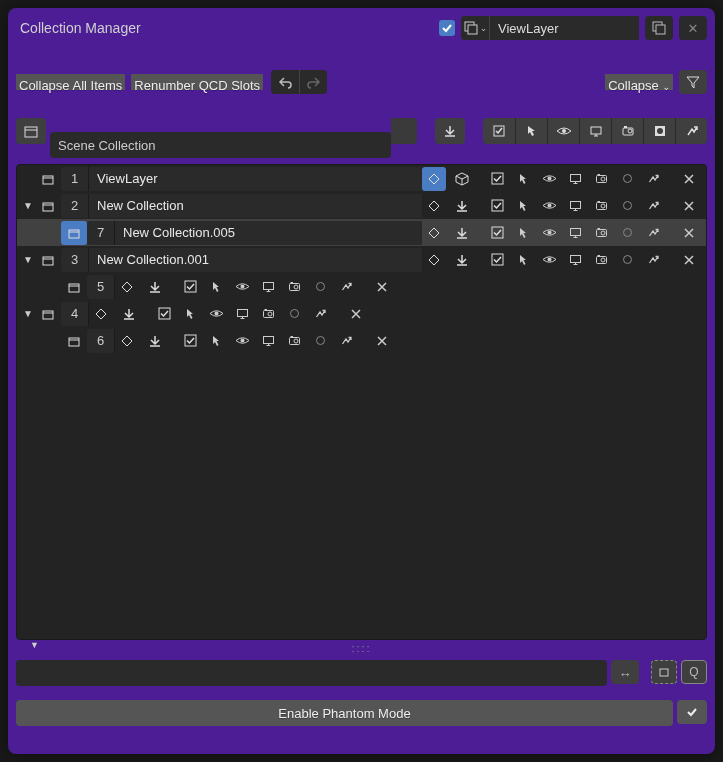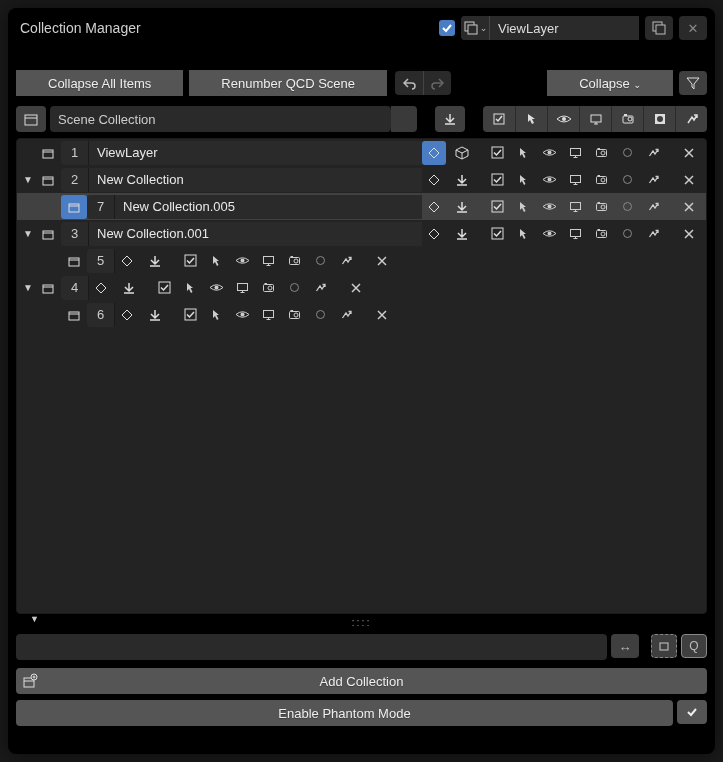--- a/index.html
+++ b/index.html
@@ -1,28 +1,28 @@
 <!DOCTYPE html>
 <html><head>
 <meta charset="utf-8">
 <style>
 * { box-sizing: border-box; margin: 0; padding: 0; font-family: -apple-system, BlinkMacSystemFont, "Segoe UI", sans-serif; }
 body { background: #1a1a1a; width: 723px; height: 762px; overflow: hidden; color: #ccc; font-size: 13px; }
-.panel { background: #000000; border-radius: 8px; margin: 8px; padding: 8px; height: 746px; position: relative; box-shadow: 0 2px 20px rgba(0,0,0,0.5); }
+.panel { background: #4c1d95; border-radius: 8px; margin: 8px; padding: 8px; height: 746px; position: relative; box-shadow: 0 2px 20px rgba(0,0,0,0.5); }
 .title-bar { display: flex; align-items: center; margin-bottom: 30px; gap: 6px; }
 .title { color: #d0d0d0; font-size: 14px; margin-right: auto; padding-left: 4px; }
 .checkbox-blue { width: 16px; height: 16px; background: #4a7dc4; border-radius: 3px; display: flex; align-items: center; justify-content: center; }
 .layerdropdown { display: flex; align-items: center; background: #2a2a2a; border-radius: 4px; height: 24px; }
 .icnbtn { width: 28px; height: 24px; display: flex; align-items: center; justify-content: center; background: #2a2a2a; border-radius: 4px; cursor: pointer; color: #bbb; }
 .viewlayer-field { background: #2a2a2a; color: #ddd; width: 150px; height: 24px; padding: 0 8px; display: flex; align-items: center; border-left: 1px solid #444; }
 .toolbar-row { display: flex; align-items: center; gap: 6px; margin-bottom: 10px; }
-.btn { background: #555; color: #eee; border: none; border-radius: 0; padding: 4px 32px; height: 26px; cursor: pointer; font-size: 13px; text-shadow: 0 1px 1px rgba(0,0,0,0.3); }
+.btn { background: #555; color: #eee; border: none; border-radius: 0; padding: 4px 3px; height: 16px; cursor: pointer; font-size: 13px; text-shadow: 0 1px 1px rgba(0,0,0,0.3); }
 .spacer { flex: 1; }
 .header-row { display: flex; align-items: center; gap: 4px; margin-bottom: 6px; }
-.scene-field { flex: 1; background: #2a2a2a; height: 26px; border-radius: 4px; display: flex; align-items: center; padding: 0 8px; color: #ccc; }
+.scene-field { flex: 1; background: #2a2a2a; height: 26px; border-radius: 4px; display: flex; align-items: center; padding: 0 8px; color: #ccc; margin-top: 28px; }
 .scene-suffix { width: 26px; height: 26px; background: #3a3a3a; border-radius: 0 4px 4px 0; margin-left: -4px; }
 .toggle-strip { display: flex; gap: 0; }
 .toggle-strip .tg { width: 32px; height: 26px; background: #3f3f3f; display: flex; align-items: center; justify-content: center; cursor: pointer; color: #ddd; }
 .toggle-strip .tg:first-child { border-radius: 4px 0 0 4px; }
 .toggle-strip .tg:last-child { border-radius: 0 4px 4px 0; }
 .toggle-strip .tg + .tg { border-left: 1px solid #2a2a2a; }
 .list-area { background: #232323; border-radius: 4px; height: 476px; border: 1px solid #1a1a1a; overflow: hidden; }
 .row { display: flex; align-items: center; height: 27px; padding-left: 4px; }
 .row.selected { background: #414141; }
 .tw { width: 14px; text-align: center; cursor: pointer; color: #ccc; font-size: 10px; }
@@ -72,21 +72,21 @@
       <svg width="14" height="14" viewBox="0 0 14 14">
           <rect x="1" y="1" width="9" height="9" stroke="#bbb" fill="none"></rect>
           <rect x="4" y="4" width="9" height="9" stroke="#bbb" fill="#2a2a2a"></rect>
         </svg>
     </div>
     <div class="icnbtn" style="color:#888;">✕</div>
   </div>
 
   <div class="toolbar-row">
     <button class="btn">Collapse All Items</button>
-    <button class="btn">Renumber QCD Scene</button>
+    <button class="btn">Renumber QCD Slots</button>
     <div style="display:flex;margin-left:2px;">
       <div class="icnbtn" style="border-radius:4px 0 0 4px;">
         <svg width="14" height="14" viewBox="0 0 14 14">
             <path d="M6 3 L2 7 L6 11 M2 7 H10 A3 3 0 0 1 10 13" stroke="#bbb" fill="none" stroke-width="1.5"></path>
           </svg>
       </div>
       <div class="icnbtn" style="border-radius:0 4px 4px 0;border-left:1px solid #444;color:#666;">
         <svg width="14" height="14" viewBox="0 0 14 14">
             <path d="M8 3 L12 7 L8 11 M12 7 H4 A3 3 0 0 0 4 13" stroke="#666" fill="none" stroke-width="1.5"></path>
           </svg>
@@ -668,31 +668,20 @@
     <div style="width:4px;"></div>
     <div class="icnbtn" style="background:#3f3f3f;border:1px dashed #888;width:26px;">
       <svg width="12" height="12" viewBox="0 0 12 12">
           <rect x="2" y="3" width="8" height="7" stroke="#ccc" fill="none"></rect>
         </svg>
     </div>
     <div class="icnbtn" style="background:#3f3f3f;width:26px;border:1px solid #888;font-size:12px;">Q</div>
   </div>
 
   <div class="bottom-row">
-    <div class="bigbtn">
-      <span class="picn">
-        <svg width="16" height="16" viewBox="0 0 16 16">
-            <rect x="2" y="5" width="10" height="9" stroke="#ddd" fill="none"></rect>
-            <path d="M2 8 H12" stroke="#ddd"></path>
-            <circle cx="12" cy="4" r="3" fill="#555" stroke="#ddd"></circle>
-            <path d="M12 2.5 V5.5 M10.5 4 H13.5" stroke="#ddd"></path>
-          </svg>
-      </span>
-      <span>Add Collection</span>
-    </div>
   </div>
 
   <div class="phantom-row">
     <div class="bigbtn">
       <span>Enable Phantom Mode</span>
     </div>
     <div class="icnbtn" style="background:#555;width:30px;">
       <svg width="14" height="14" viewBox="0 0 14 14">
           <path d="M3 7 L6 10 L11 4" stroke="#eee" fill="none" stroke-width="2"></path>
         </svg>

